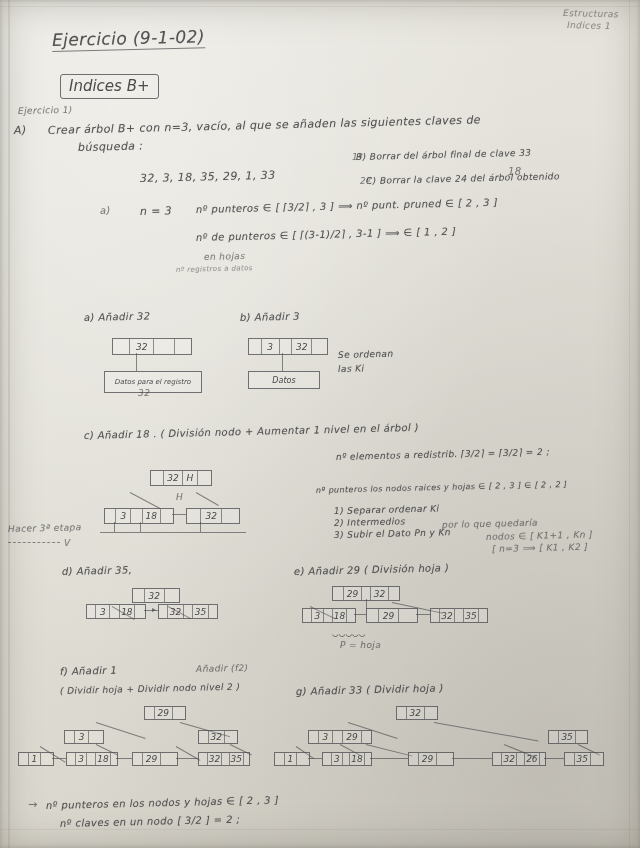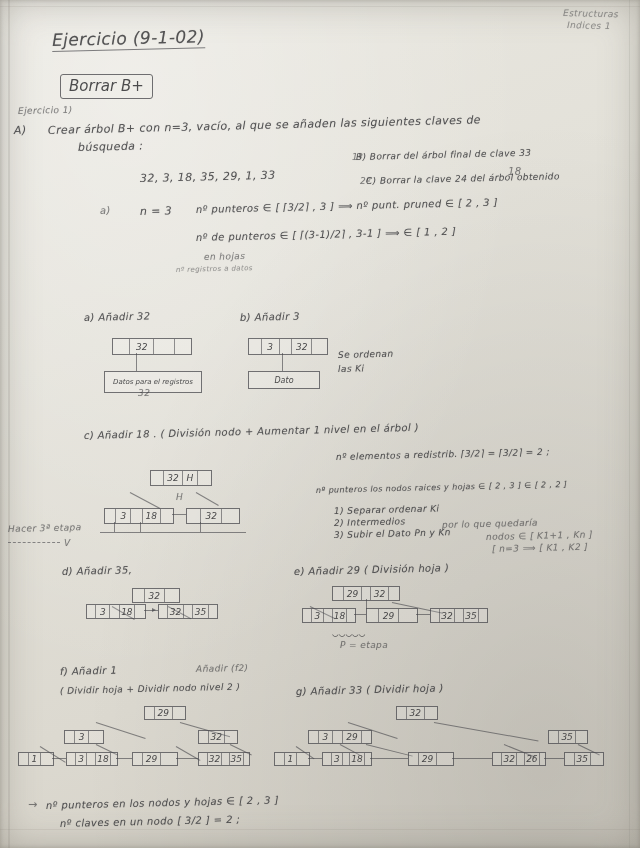--- a/index.html
+++ b/index.html
@@ -107,21 +107,21 @@
   <div class="edge bottom"></div>
 
   <div class="hw s9 vfaint rotp" style="left:563px;top:8px;">Estructuras</div>
   <div class="hw s9 vfaint rotp" style="left:567px;top:20px;">Indices 1</div>
 
   <div class="hw s17 rot" style="left:52px;top:30px;">
     <span class="ul">Ejercicio  (9-1-02)</span>
   </div>
 
   <div class="boxed rot" style="left:60px;top:74px;font-size:15px;">
-    <span>Borrar B+</span>
+    <span>Indices B+</span>
   </div>
 
   <div class="hw s9 faint rot" style="left:18px;top:106px;">Ejercicio 1)</div>
 
   <div class="hw s11 rot" style="left:14px;top:124px;">A)</div>
   <div class="hw s11 rot" style="left:48px;top:124px;">Crear  árbol   B+ con  n=3, vacío,  al que se añaden   las siguientes   claves de</div>
   <div class="hw s11 rot" style="left:78px;top:141px;">búsqueda :</div>
   <div class="hw s11 rot" style="left:140px;top:172px;">32, 3, 18, 35, 29, 1, 33</div>
 
   <div class="hw s9 rot" style="left:356px;top:152px;">B) Borrar del árbol final de clave 33</div>
@@ -139,35 +139,35 @@
 
   <div class="hw s10 rot" style="left:84px;top:312px;">a) Añadir  32</div>
   <div class="node" style="left:112px;top:338px;width:78px;height:15px;">
     <div class="cell" style="width:16px;"></div>
     <div class="cell" style="width:24px;">32</div>
     <div class="cell" style="width:20px;"></div>
     <div class="cell" style="width:16px;"></div>
   </div>
   <div class="vl" style="left:136px;top:353px;height:18px;"></div>
   <div class="node" style="left:104px;top:371px;width:96px;height:20px;">
-    <div class="cell" style="width:96px;font-size:7px;">Datos para el registros</div>
+    <div class="cell" style="width:96px;font-size:7px;">Datos para el registro</div>
   </div>
   <div class="hw s9 faint" style="left:138px;top:388px;">32</div>
 
   <div class="hw s10 rot" style="left:240px;top:312px;">b) Añadir  3</div>
   <div class="node" style="left:248px;top:338px;width:78px;height:15px;">
     <div class="cell" style="width:12px;"></div>
     <div class="cell" style="width:18px;">3</div>
     <div class="cell" style="width:12px;"></div>
     <div class="cell" style="width:20px;">32</div>
     <div class="cell" style="width:16px;"></div>
   </div>
   <div class="vl" style="left:282px;top:353px;height:18px;"></div>
   <div class="node" style="left:248px;top:371px;width:70px;height:16px;">
-    <div class="cell" style="width:70px;font-size:8px;">Dato</div>
+    <div class="cell" style="width:70px;font-size:8px;">Datos</div>
   </div>
   <div class="hw s9 rot" style="left:338px;top:350px;">Se ordenan</div>
   <div class="hw s9 rot" style="left:338px;top:364px;">las Ki</div>
 
   <div class="hw s10 rot" style="left:84px;top:430px;">c) Añadir  18  .  ( División  nodo +  Aumentar  1 nivel  en el árbol )</div>
 
   <div class="node" style="left:150px;top:470px;width:60px;height:14px;">
     <div class="cell" style="width:12px;"></div>
     <div class="cell" style="width:20px;">32</div>
     <div class="cell" style="width:14px;">H</div>
@@ -261,21 +261,21 @@
   <div class="node" style="left:430px;top:608px;width:56px;height:13px;">
     <div class="cell" style="width:8px;"></div>
     <div class="cell" style="width:16px;">32</div>
     <div class="cell" style="width:8px;"></div>
     <div class="cell" style="width:16px;">35</div>
     <div class="cell" style="width:8px;"></div>
   </div>
   <div class="lnk" style="left:354px;top:614px;width:12px;"></div>
   <div class="lnk" style="left:416px;top:614px;width:14px;"></div>
   <div class="brace" style="left:332px;top:622px;font-size:11px;">‿‿‿‿‿</div>
-  <div class="hw s9 faint" style="left:340px;top:640px;">P = etapa</div>
+  <div class="hw s9 faint" style="left:340px;top:640px;">P = hoja</div>
 
   <div class="hw s10 rot" style="left:60px;top:666px;">f) Añadir  1</div>
   <div class="hw s9 faint rot" style="left:196px;top:664px;">Añadir (f2)</div>
   <div class="hw s9 rot" style="left:60px;top:686px;">( Dividir hoja + Dividir nodo  nivel 2 )</div>
 
   <div class="node" style="left:144px;top:706px;width:40px;height:12px;">
     <div class="cell" style="width:8px;"></div>
     <div class="cell" style="width:18px;">29</div>
     <div class="cell" style="width:12px;"></div>
   </div>

